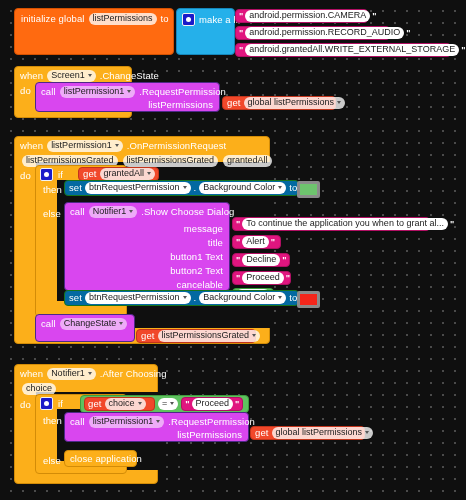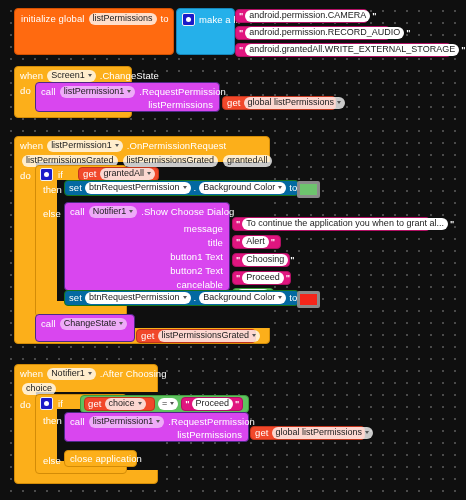--- a/index.html
+++ b/index.html
@@ -267,21 +267,21 @@
         <span>Alert</span>
       </span>
       <span class="quote">"</span>
     </div>
   </div>
 
   <div class="blk c-text" style="left:232px;top:253px;width:58px;height:14px;">
     <div class="row" style="height:100%;padding:0 3px;gap:2px;">
       <span class="quote">"</span>
       <span class="field">
-        <span>Choosing</span>
+        <span>Decline</span>
       </span>
       <span class="quote">"</span>
     </div>
   </div>
 
   <div class="blk c-text" style="left:232px;top:271px;width:59px;height:14px;">
     <div class="row" style="height:100%;padding:0 3px;gap:2px;">
       <span class="quote">"</span>
       <span class="field">
         <span>Proceed</span>

